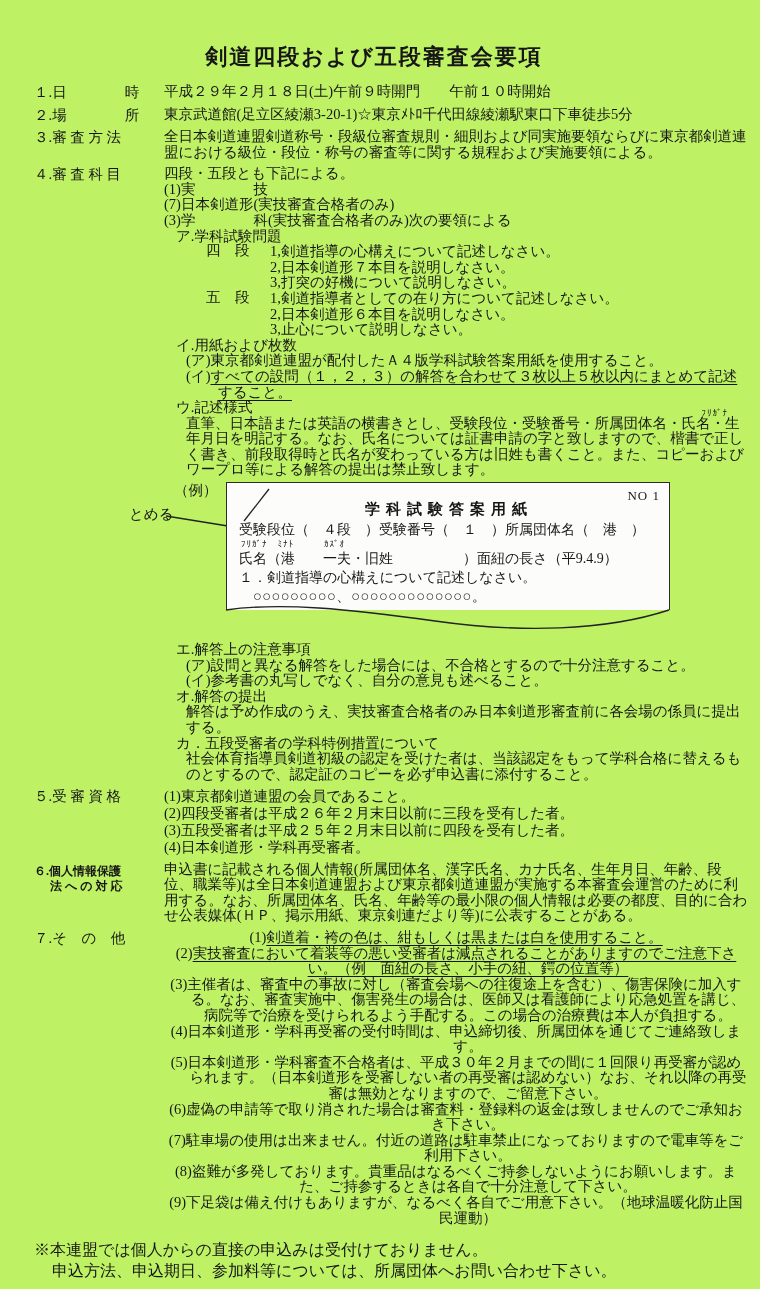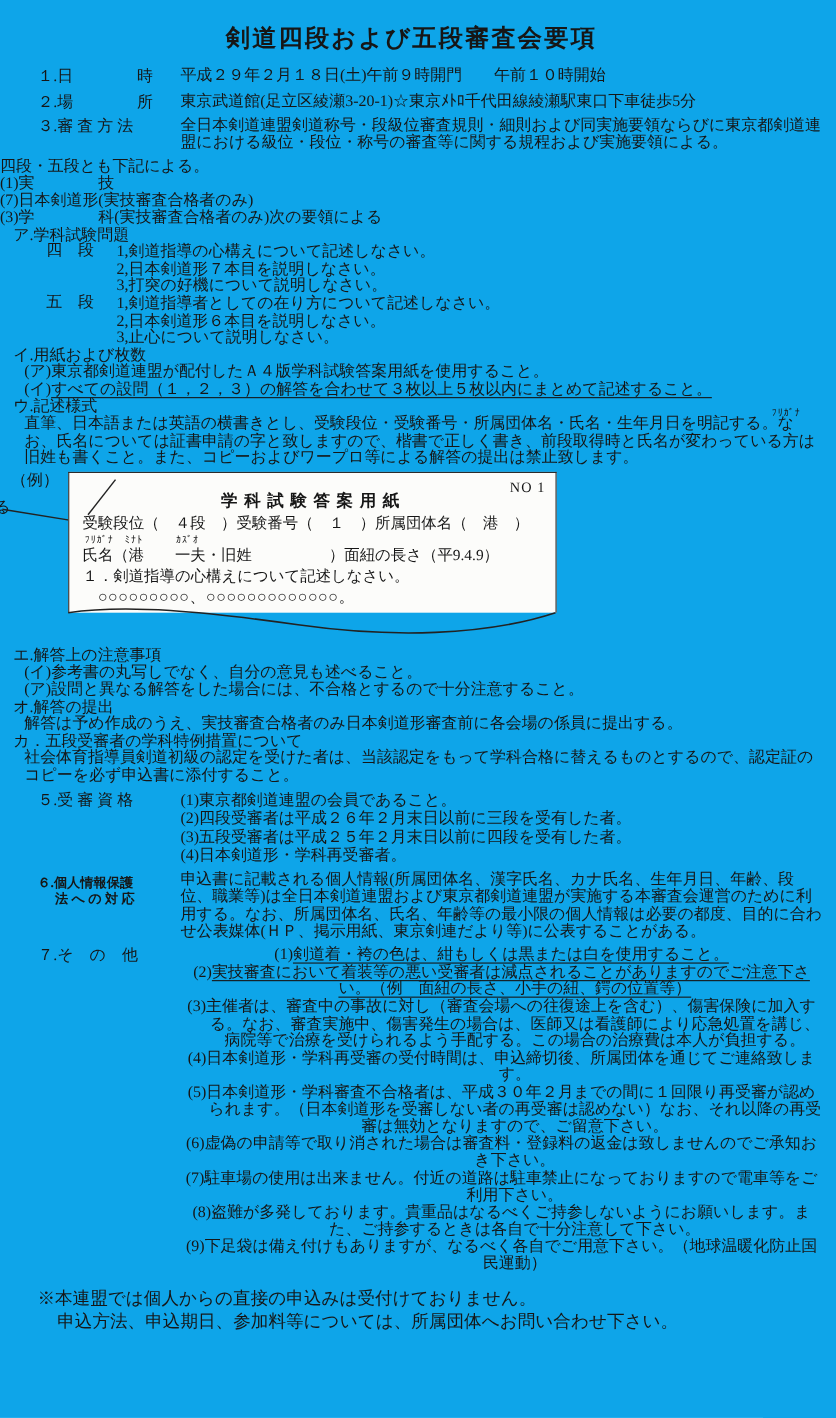--- a/index.html
+++ b/index.html
@@ -1,21 +1,21 @@
 <!DOCTYPE html>
 <html lang="ja"><head>
 <meta charset="utf-8">
 <style>
   * { margin:0; padding:0; box-sizing:border-box; }
   html,body { background:#ffffff; }
   .page {
     width:760px; height:1289px; overflow:hidden;
-    background:#0ea5e9; color:#161616;
+    background:#bef264; color:#161616;
     font-family:"Liberation Serif","DejaVu Serif",serif;
-    padding:20px 12px 0 0; position:relative;
+    padding:42px 12px 0 0; position:relative;
   }
   .title { font-size:22px; font-weight:700; text-align:center; letter-spacing:2px; margin-bottom:12px; }
   .sec { display:flex; margin-bottom:6px; font-size:14.5px; }
   .sec-label { flex:0 0 164px; padding-left:34px; line-height:16.5px; white-space:nowrap; }
   .sec-label.small { font-size:12px; line-height:15px; padding-top:2px;font-weight:bold; }
   .sec-label .l2 { padding-left:16px; }
   .sec-body { flex:1 1 auto; line-height:15.6px; }
   .sec-body > div { min-height:15.6px; }
   .k { margin-left:12px; }
   .para { margin-left:22px; }
@@ -62,20 +62,21 @@
     <div class="sec-label">２.場　　　　所</div>
     <div class="sec-body">東京武道館(足立区綾瀬3-20-1)☆東京ﾒﾄﾛ千代田線綾瀬駅東口下車徒歩5分</div>
   </div>
 
   <div class="sec">
     <div class="sec-label">３.審 査 方 法</div>
     <div class="sec-body">全日本剣道連盟剣道称号・段級位審査規則・細則および同実施要領ならびに東京都剣道連盟における級位・段位・称号の審査等に関する規程および実施要領による。</div>
   </div>
 
   <div class="sec">
+    <div class="sec-label">４.審 査 科 目</div>
     <div class="sec-body">
       <div>四段・五段とも下記による。</div>
       <div>(1)実　　　　技</div>
       <div>(7)日本剣道形(実技審査合格者のみ)</div>
       <div>(3)学　　　　科(実技審査合格者のみ)次の要領による</div>
 
       <div class="k">ア.学科試験問題</div>
 
       <div class="dan">
         <div class="dan-t">四　段</div>
@@ -123,22 +124,22 @@
           <div>氏名（港　　一夫・旧姓　　　　　）面紐の長さ（平9.4.9）</div>
           <div>１．剣道指導の心構えについて記述しなさい。</div>
           <div class="sh-circles">○○○○○○○○○、○○○○○○○○○○○○○。</div>
         </div>
         <svg class="wave" width="446" height="34" viewBox="0 -10 446 34">
           <path d="M1,0 C55,-8 125,-1 210,11 C295,23 380,21 444,0" fill="none" stroke="#222" stroke-width="1.4"></path>
         </svg>
       </div>
 
       <div class="k">エ.解答上の注意事項</div>
+      <div class="hang"><span>(ア)設問と異なる解答をした場合には、不合格とするので十分注意すること。</span></div>
       <div class="hang"><span>(イ)参考書の丸写しでなく、自分の意見も述べること。</span></div>
-      <div class="hang"><span>(ア)設問と異なる解答をした場合には、不合格とするので十分注意すること。</span></div>
 
       <div class="k">オ.解答の提出</div>
       <div class="para">解答は予め作成のうえ、実技審査合格者のみ日本剣道形審査前に各会場の係員に提出する。</div>
 
       <div class="k">カ．五段受審者の学科特例措置について</div>
       <div class="para">社会体育指導員剣道初級の認定を受けた者は、当該認定をもって学科合格に替えるものとするので、認定証のコピーを必ず申込書に添付すること。</div>
     </div>
   </div>
 
   <div class="sec">

